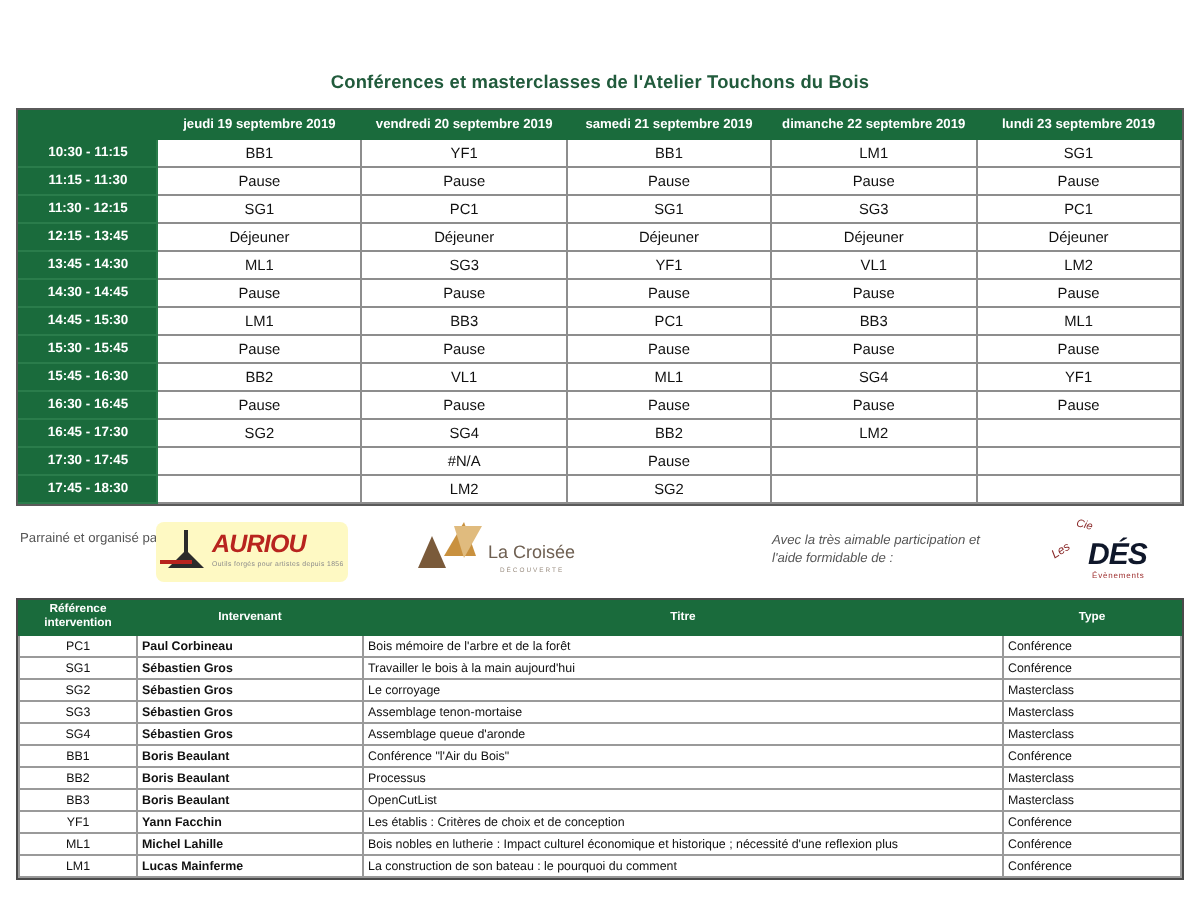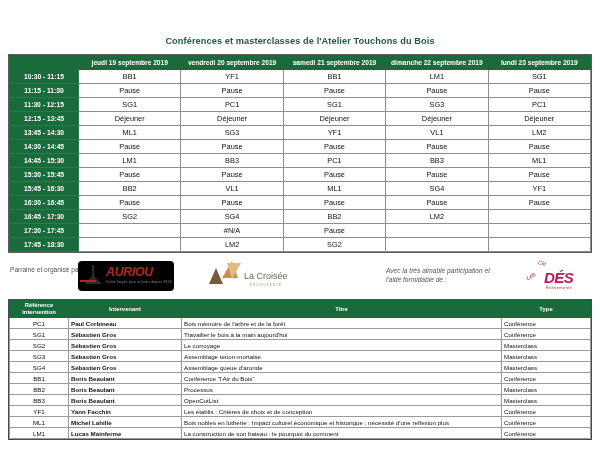--- a/index.html
+++ b/index.html
@@ -79,21 +79,21 @@
     font-size:6.6px;
     color:#555;
     line-height:8.5px;
   }
   .spon-text.left{left:2px;top:7px;}
   .spon-text.mid{left:378px;top:8px;font-style:italic;text-align:left;width:120px;}
 
   
   .logo-auriou{
     position:absolute;left:70px;top:2px;width:96px;height:30px;
-    background:#000000;border-radius:4px;overflow:hidden;
+    background:#fef9c3;border-radius:4px;overflow:hidden;
   }
   .auriou-word{
     position:absolute;left:28px;top:4px;
     font-size:12.5px;font-weight:bold;font-style:italic;
     color:#b8241e;letter-spacing:-0.4px;
   }
   .auriou-sub{
     position:absolute;left:28px;top:19px;
     font-size:3.4px;color:#8a8a8a;letter-spacing:0.2px;
   }
@@ -137,21 +137,21 @@
   .des-les{
     position:absolute;left:2px;top:14px;font-size:6px;font-style:italic;color:#8a2a2a;
     transform:rotate(-32deg);
   }
   .des-arc{
     position:absolute;left:14px;top:1px;font-size:5.5px;color:#8a2a2a;font-style:italic;
     transform:rotate(14deg);
   }
   .des-main{
     position:absolute;left:20px;top:10px;font-size:15px;font-weight:bold;font-style:italic;
-    color:#be185d;letter-spacing:-0.5px;
+    color:#0f172a;letter-spacing:-0.5px;
   }
   .des-sub{
     position:absolute;left:22px;top:26px;font-size:4px;color:#9c2b2b;letter-spacing:0.4px;
   }
 
   
   .ref-wrap{
     margin:2px 8px 0 8px;
     border:1px solid #4a4a4a;
   }

